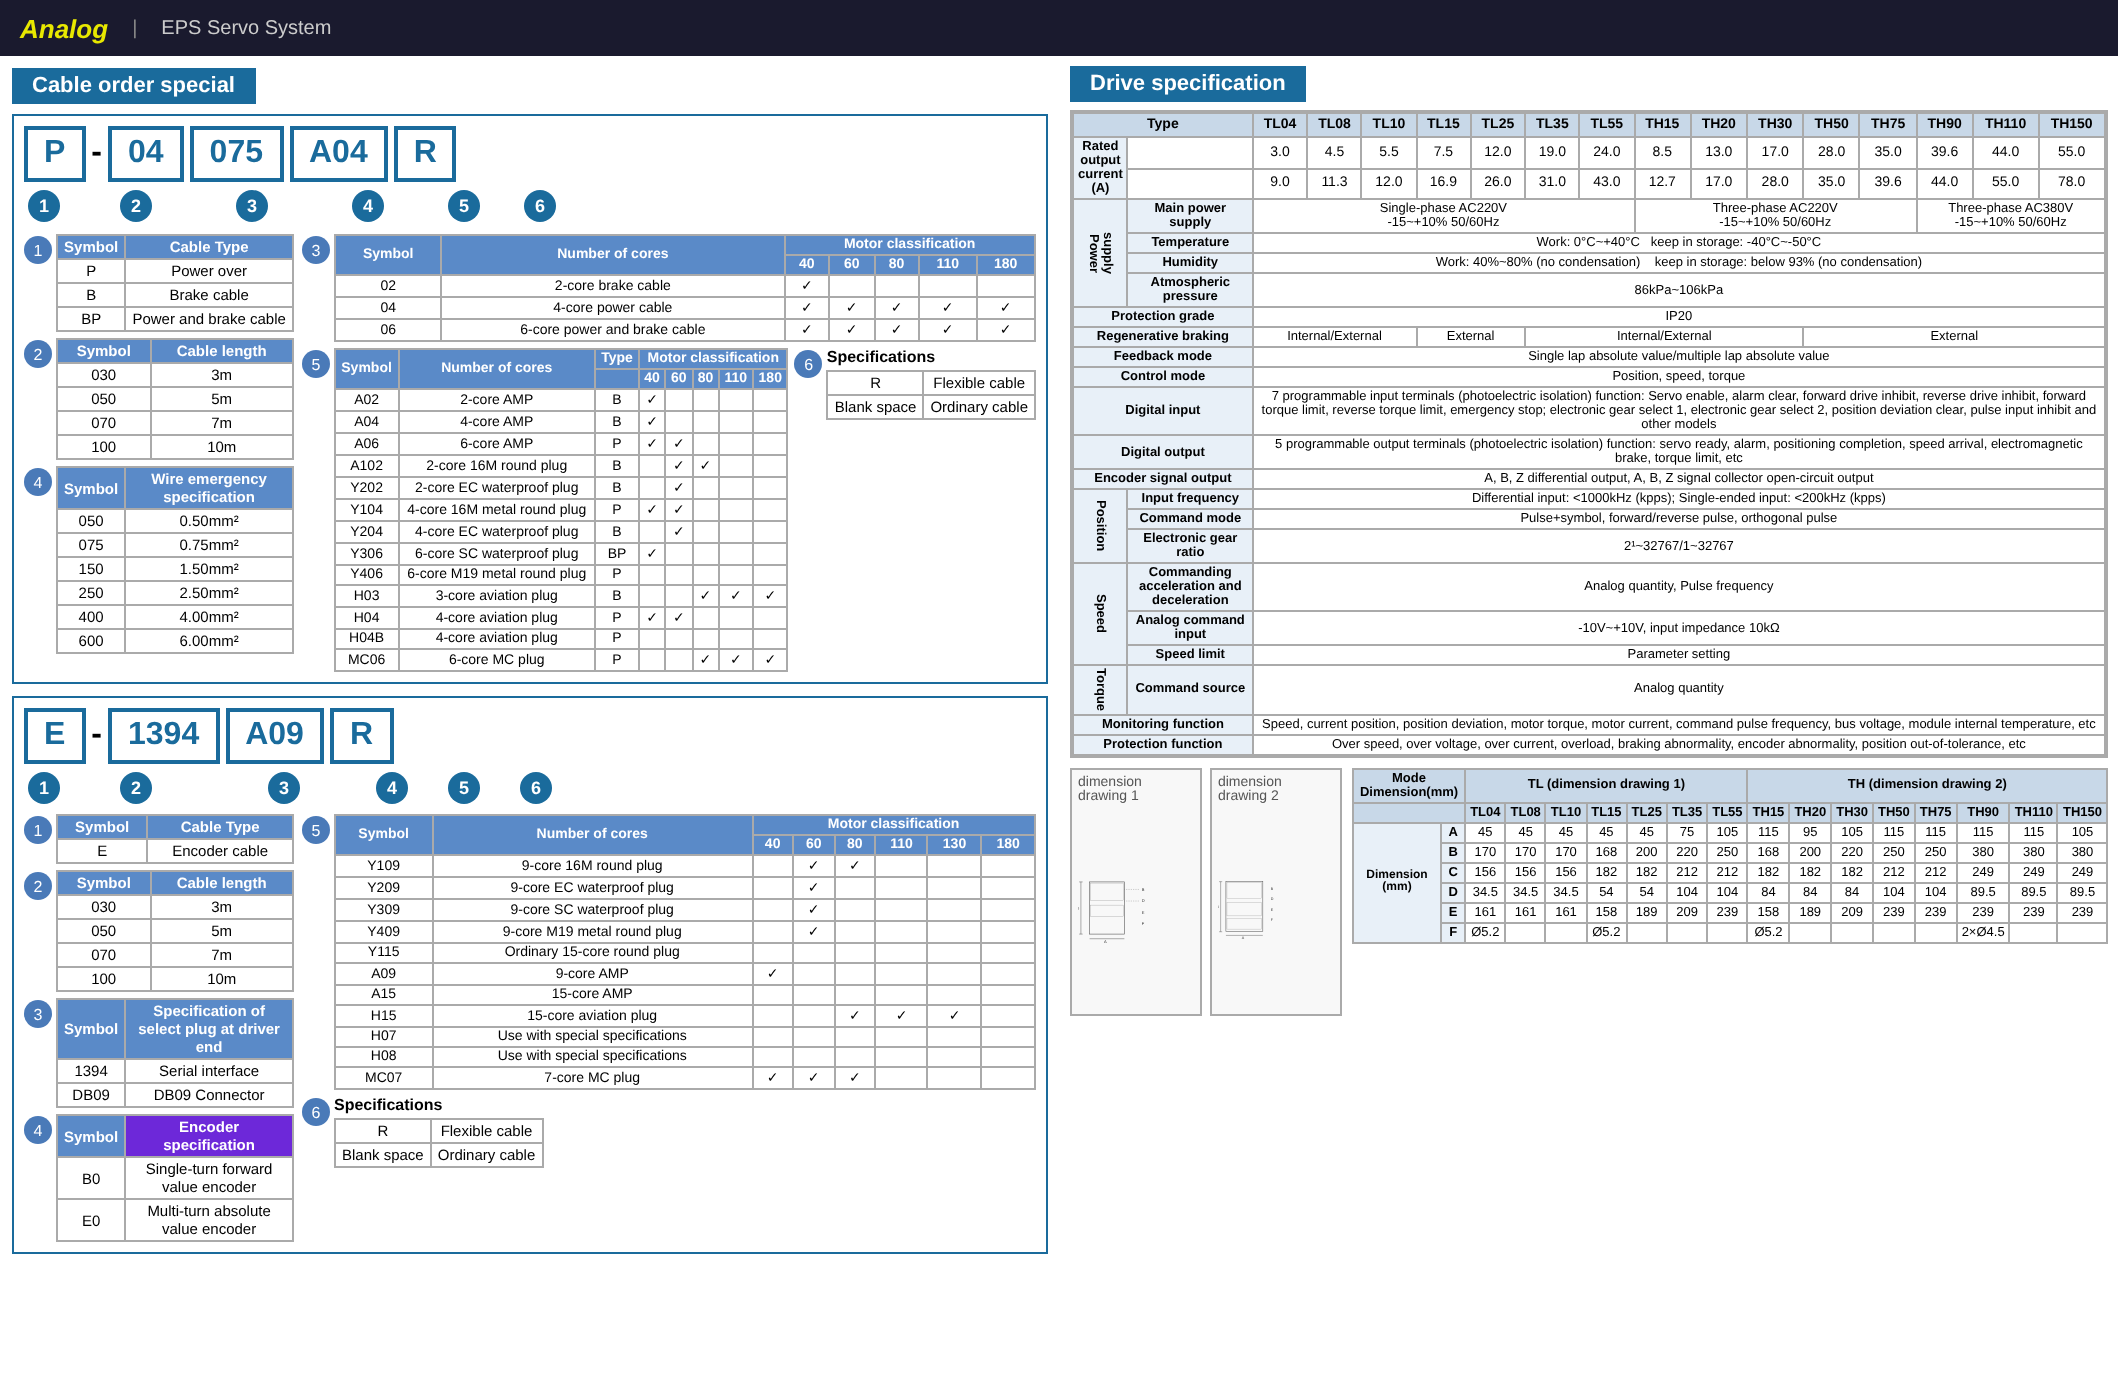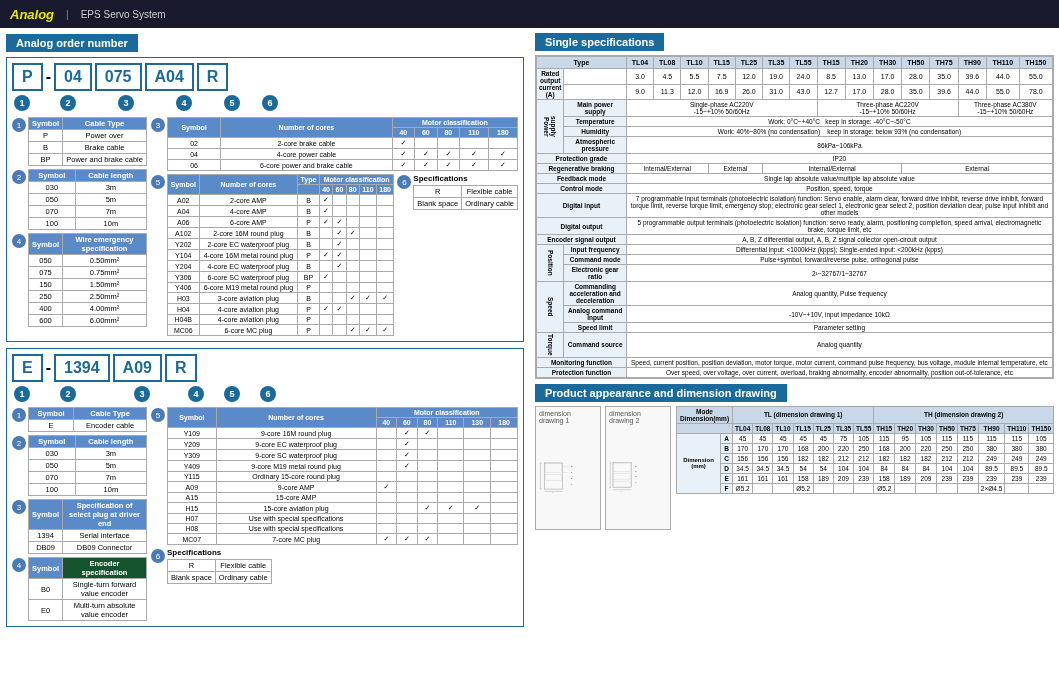--- a/index.html
+++ b/index.html
@@ -17,21 +17,21 @@
   <span style="color:#e8e800;font-weight:bold;font-size:13px;font-style:italic;">Analog</span>
   <span style="color:#888;font-size:10px;">|</span>
   <span style="color:#ccc;font-size:10px;">EPS Servo System</span>
 </div>
 
 <div style="display:flex;width:1059px;">
 
   <div style="width:530px;padding:6px;flex-shrink:0;">
     
     
-    <div style="background:#1a6b9c;color:#fff;padding:3px 10px;font-size:11px;font-weight:bold;display:inline-block;margin-bottom:5px;">Analog order number</div>
+    <div style="background:#1a6b9c;color:#fff;padding:3px 10px;font-size:11px;font-weight:bold;display:inline-block;margin-bottom:5px;">Cable order special</div>
     
     
     <div style="border:1.5px solid #1a6b9c;padding:5px;margin-bottom:6px;">
       <div style="display:flex;align-items:center;gap:3px;margin-bottom:4px;">
         <div style="border:2px solid #1a6b9c;padding:3px 8px;font-size:16px;font-weight:bold;color:#1a6b9c;">P</div>
         <div style="font-size:16px;font-weight:bold;">-</div>
         <div style="border:2px solid #1a6b9c;padding:3px 8px;font-size:16px;font-weight:bold;color:#1a6b9c;">04</div>
         <div style="border:2px solid #1a6b9c;padding:3px 8px;font-size:16px;font-weight:bold;color:#1a6b9c;">075</div>
         <div style="border:2px solid #1a6b9c;padding:3px 8px;font-size:16px;font-weight:bold;color:#1a6b9c;">A04</div>
         <div style="border:2px solid #1a6b9c;padding:3px 8px;font-size:16px;font-weight:bold;color:#1a6b9c;">R</div>
@@ -454,21 +454,21 @@
                   </tr>
             </tbody>
               </table>
           </div>
           <div style="display:flex;align-items:flex-start;">
             <div style="width:14px;height:14px;border-radius:50%;background:#4a7ab8;color:#fff;font-size:8px;display:flex;align-items:center;justify-content:center;flex-shrink:0;margin-right:2px;margin-top:1px;">4</div>
             <table style="font-size:7.5px;border-collapse:collapse;flex:1;">
               <tbody>
                   <tr>
                     <th style="background:#5a8ac8;color:#fff;border:1px solid #aaa;padding:1px 3px;">Symbol</th>
-                    <th style="background:#14532d;color:#fff;border:1px solid #aaa;padding:1px 3px;">Encoder specification</th>
+                    <th style="background:#6d28d9;color:#fff;border:1px solid #aaa;padding:1px 3px;">Encoder specification</th>
                   </tr>
               <tr>
                     <td style="border:1px solid #aaa;padding:1px 3px;">B0</td>
                     <td style="border:1px solid #aaa;padding:1px 3px;">Single-turn forward value encoder</td>
                   </tr>
               <tr>
                     <td style="border:1px solid #aaa;padding:1px 3px;">E0</td>
                     <td style="border:1px solid #aaa;padding:1px 3px;">Multi-turn absolute value encoder</td>
                   </tr>
             </tbody>
@@ -626,21 +626,21 @@
             </div>
           </div>
         </div>
       </div>
     </div>
   </div>
 
   <div style="flex:1;padding:5px;overflow:hidden;">
     
     
-    <div style="background:#1a6b9c;color:#fff;padding:3px 10px;font-size:11px;font-weight:bold;display:inline-block;margin-bottom:4px;">Single specifications</div>
+    <div style="background:#1a6b9c;color:#fff;padding:3px 10px;font-size:11px;font-weight:bold;display:inline-block;margin-bottom:4px;">Drive specification</div>
     
     
     <div style="border:1px solid #aaa;margin-bottom:5px;">
       <table style="font-size:7px;border-collapse:collapse;width:100%;">
         <thead>
           <tr>
             <th style="background:#c8d8e8;border:1px solid #aaa;padding:2px 3px;" colspan="2">Type</th>
             <th style="background:#c8d8e8;border:1px solid #aaa;padding:2px 2px;">TL04</th>
             <th style="background:#c8d8e8;border:1px solid #aaa;padding:2px 2px;">TL08</th>
             <th style="background:#c8d8e8;border:1px solid #aaa;padding:2px 2px;">TL10</th>
@@ -788,21 +788,20 @@
           </tr>
           <tr>
             <td colspan="2" style="border:1px solid #aaa;padding:1px 2px;background:#e8f0f8;font-size:6.5px;font-weight:bold;">Protection function</td>
             <td colspan="16" style="border:1px solid #aaa;padding:1px 3px;font-size:6.5px;">Over speed, over voltage, over current, overload, braking abnormality, encoder abnormality, position out-of-tolerance, etc</td>
           </tr>
         </tbody>
       </table>
     </div>
 
     
-    <div style="background:#1a6b9c;color:#fff;padding:3px 10px;font-size:11px;font-weight:bold;display:inline-block;margin-bottom:4px;">Product appearance and dimension drawing</div>
     
     <div style="display:flex;gap:5px;">
 
       <div style="display:flex;gap:4px;flex:1;">
 
         <div style="border:1px solid #aaa;background:#f8f8f8;padding:3px;flex:1;min-height:120px;">
           <div style="font-size:7px;color:#555;margin-bottom:2px;">dimension drawing 1</div>
 
           <svg width="100%" height="100" viewBox="0 0 200 110" style="display:block;">
 

